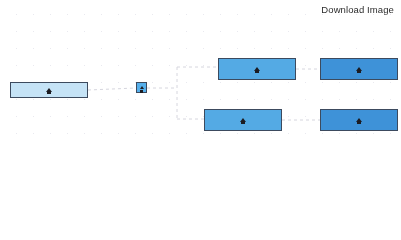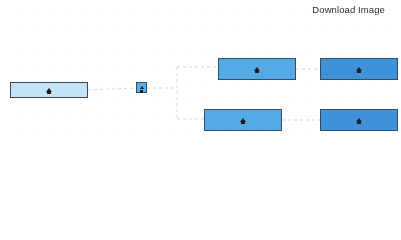--- a/index.html
+++ b/index.html
@@ -23,21 +23,21 @@
     background-image: radial-gradient(circle, #e9e9ef 0.7px, transparent 0.8px);
     background-size: 17px 17px;
     background-position: 8px 6px;
     overflow: hidden;
   }
 
   
   .toolbar {
     position: absolute;
     top: 0;
-    right: 16px;
+    right: 7px;
     left: 0;
     height: 18px;
     display: flex;
     justify-content: flex-end;
     align-items: center;
     box-sizing: border-box;
     z-index: 40;
   }
   .download-link {
     font-size: 9.5px;

